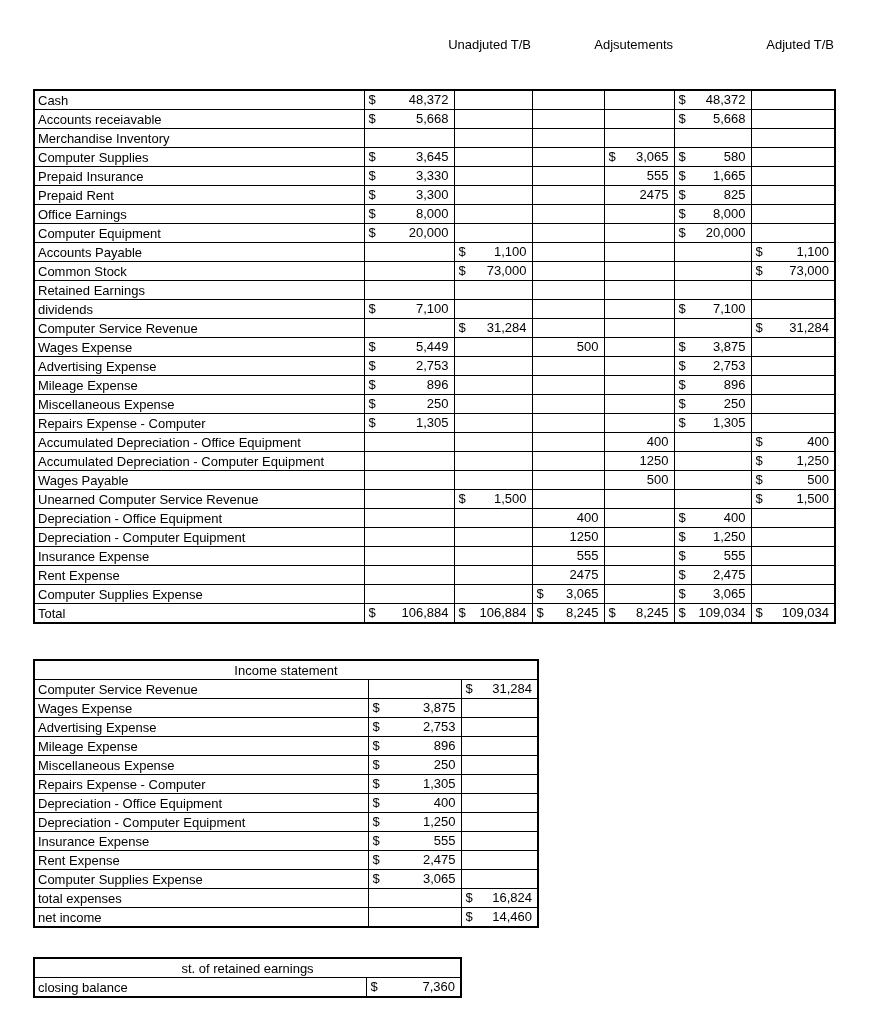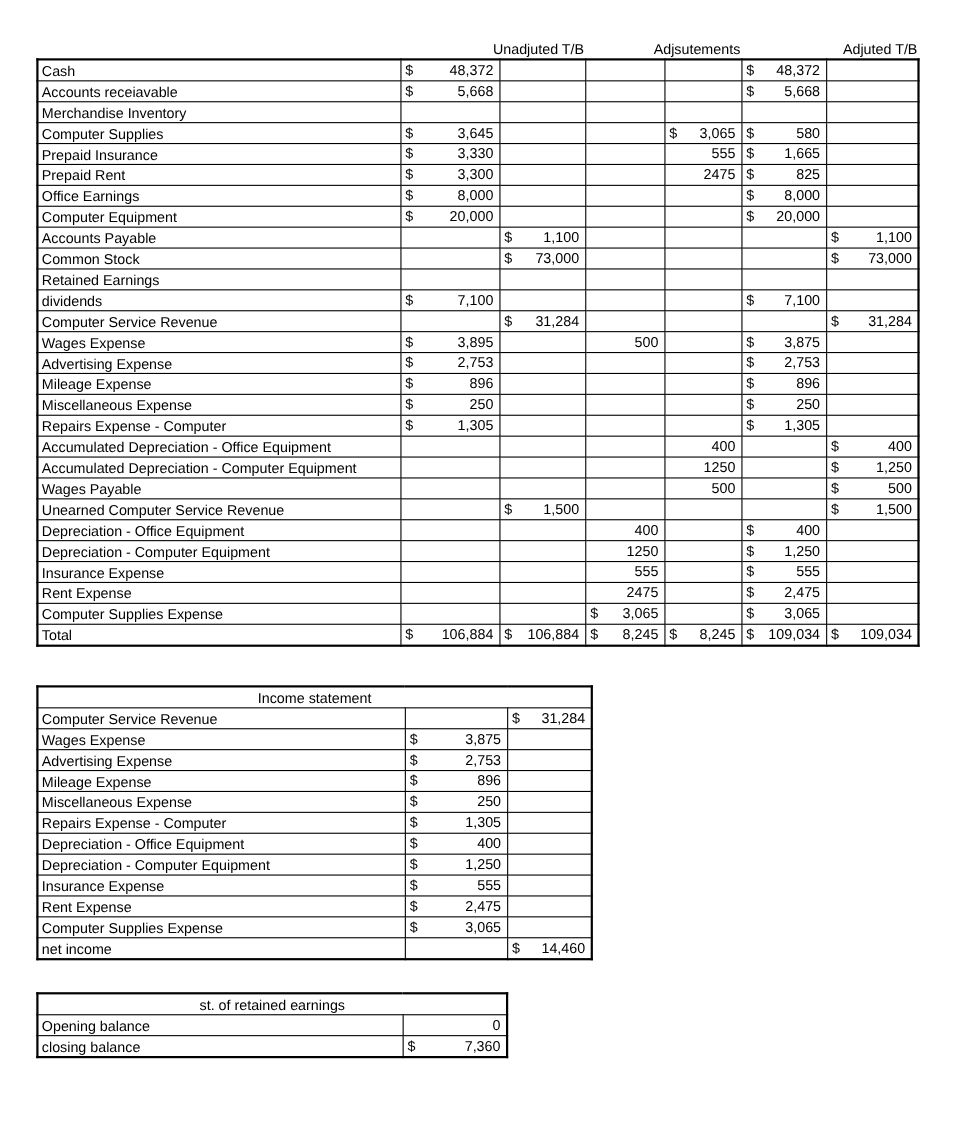--- a/index.html
+++ b/index.html
@@ -17,21 +17,21 @@
   table{border-collapse:collapse;table-layout:fixed;}
   td{height:18px;padding:0;overflow:hidden;white-space:nowrap;vertical-align:middle;}
   .grid{border:2px solid #000;}
   .grid td{border:1px solid #000;}
   td.name{padding-left:3px;text-align:left;}
   .aw{display:flex;justify-content:space-between;align-items:center;padding:0 5px 0 4px;height:18px;line-height:18px;}
   .aw .cur{text-align:left;}
   .aw .val{text-align:right;}
   td.title-cell{text-align:center;}
 
-  #main-table{margin-left:33px;}
+  #main-table{margin-left:33px;margin-top:36px;}
   #income-table{margin:35px 0 0 33px;}
   #retained-table{margin:29px 0 0 33px;}
 </style>
 </head>
 <body>
 
 <div class="tb-header-row">
   <span class="hdr-unadj">Unadjuted T/B</span>
   <span class="hdr-adj">Adjsutements</span>
   <span class="hdr-adjusted">Adjuted T/B</span>
@@ -553,21 +553,21 @@
             <span class="cur">$</span>
             <span class="val">31,284</span>
           </div>
         </td>
       </tr>
       <tr>
         <td class="name">Wages Expense</td>
         <td>
           <div class="aw">
             <span class="cur">$</span>
-            <span class="val">3,895</span>
+            <span class="val">5,449</span>
           </div>
         </td>
         <td>
           <div class="aw">
             <span class="cur"></span>
             <span class="val"></span>
           </div>
         </td>
         <td>
           <div class="aw">
@@ -1314,20 +1314,35 @@
           </div>
         </td>
         <td>
           <div class="aw">
             <span class="cur"></span>
             <span class="val"></span>
           </div>
         </td>
       </tr>
       <tr>
+        <td class="name">total expenses</td>
+        <td>
+          <div class="aw">
+            <span class="cur"></span>
+            <span class="val"></span>
+          </div>
+        </td>
+        <td>
+          <div class="aw">
+            <span class="cur">$</span>
+            <span class="val">16,824</span>
+          </div>
+        </td>
+      </tr>
+      <tr>
         <td class="name">net income</td>
         <td>
           <div class="aw">
             <span class="cur"></span>
             <span class="val"></span>
           </div>
         </td>
         <td>
           <div class="aw">
             <span class="cur">$</span>
@@ -1343,29 +1358,20 @@
     <col style="width:332px">
       <col style="width:95px">
   </colgroup>
   <tbody>
     <tr>
       <td class="title-cell" colspan="2">st. of retained earnings</td>
     </tr>
   </tbody>
   <tbody id="re-body">
       <tr>
-        <td class="name">Opening balance</td>
-        <td>
-          <div class="aw">
-            <span class="cur"></span>
-            <span class="val">0</span>
-          </div>
-        </td>
-      </tr>
-      <tr>
         <td class="name">closing balance</td>
         <td>
           <div class="aw">
             <span class="cur">$</span>
             <span class="val">7,360</span>
           </div>
         </td>
       </tr>
     </tbody>
 </table>

